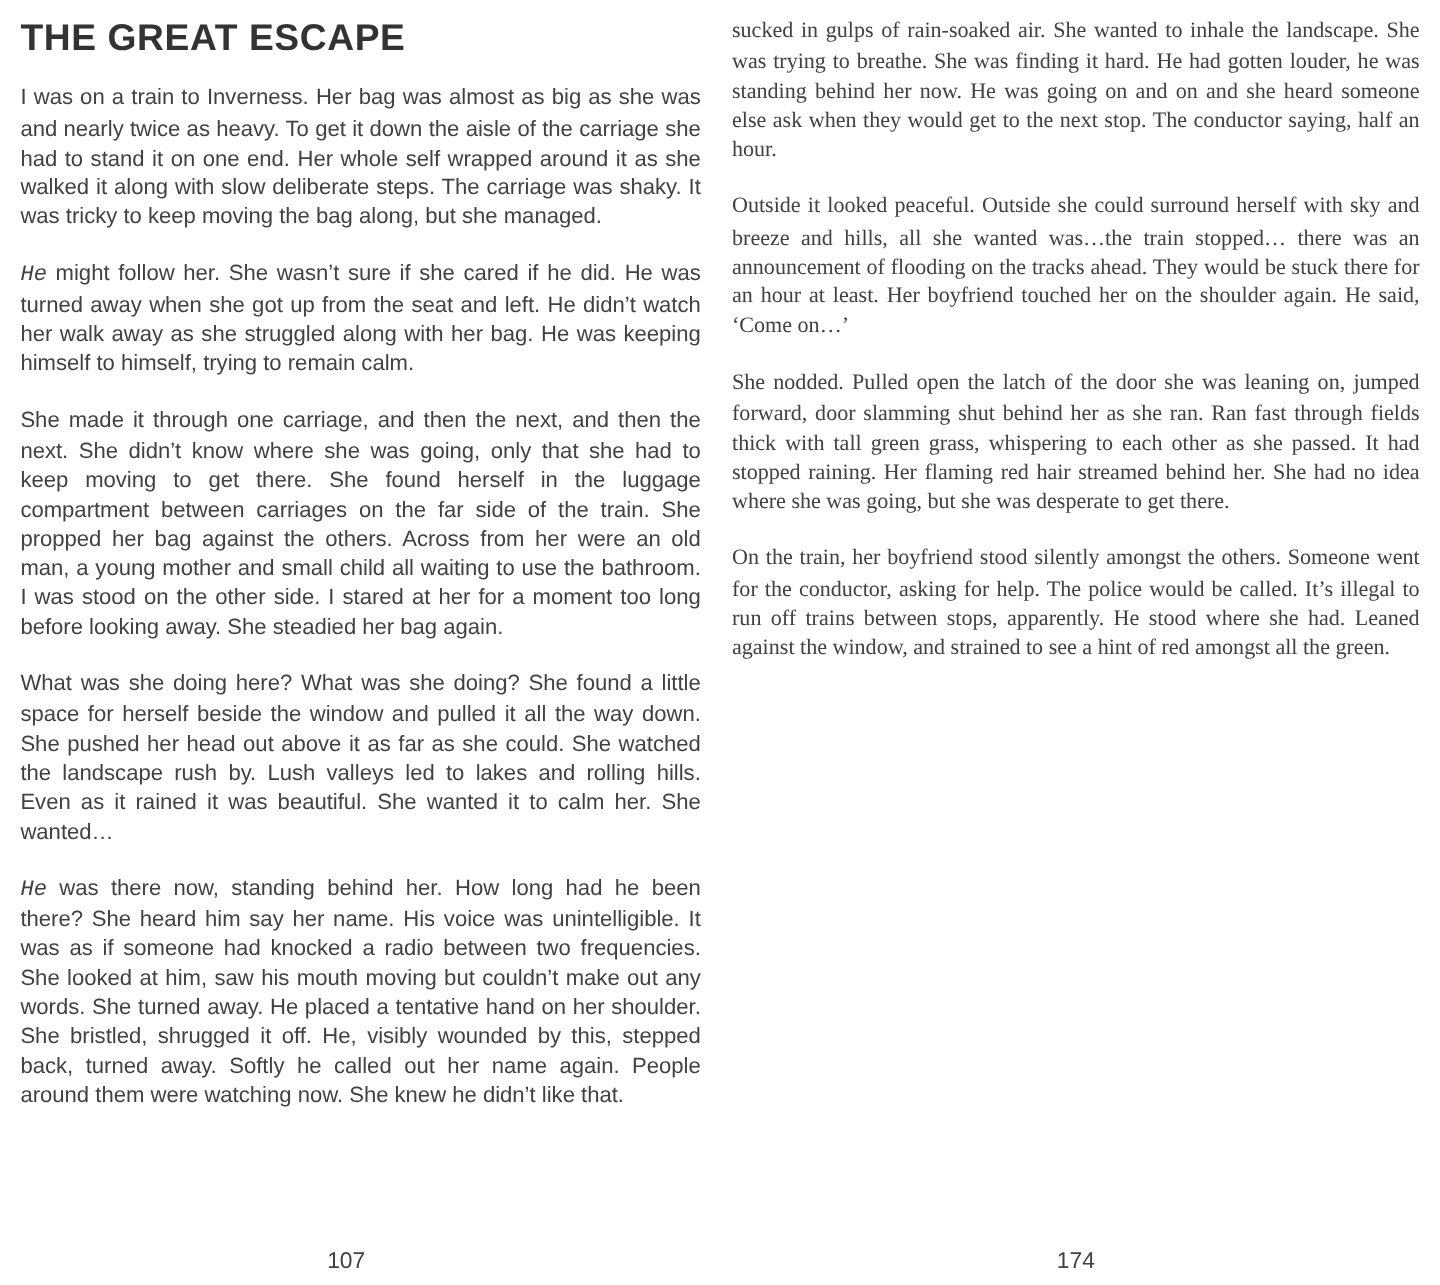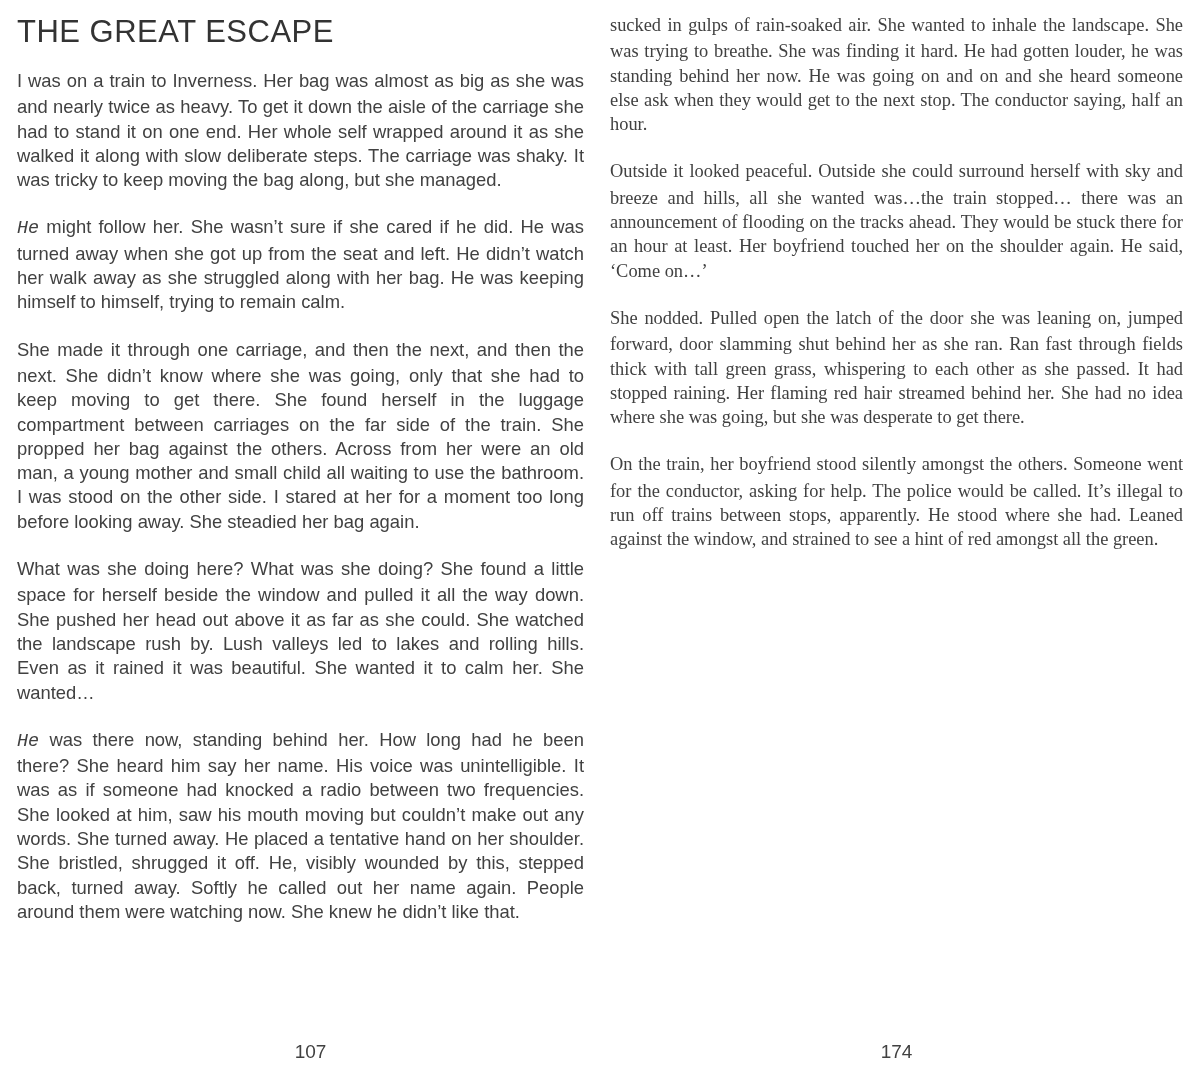--- a/index.html
+++ b/index.html
@@ -25,21 +25,21 @@
     width: 567px;
   }
   .col-right {
     left: 610px;
     width: 573px;
     padding-top: 13px;
     font-family: Liberation Serif, serif;
   }
   h1.doc-title {
     font-size: 31px;
-    font-weight: 400;
+    font-weight: 700;
     line-height: 38px;
     letter-spacing: 0.5px;
     color: #333333;
     margin: 13px 0 18px 0;
   }
   p.body-par {
     font-size: 18.4px;
     font-weight: 300;
     line-height: 24.3px;
     text-align: justify;
@@ -54,21 +54,21 @@
   }
   .page-number {
     position: absolute;
     top: 1041px;
     font-size: 19px;
     font-weight: 300;
     text-align: center;
     color: #414141;
   }
   .page-number.pn-left {
-    left: 27px;
+    left: 5px;
     width: 567px;
   }
   .page-number.pn-right {
     left: 610px;
     width: 573px;
   }
 </style>
 </head>
 <body>
 

